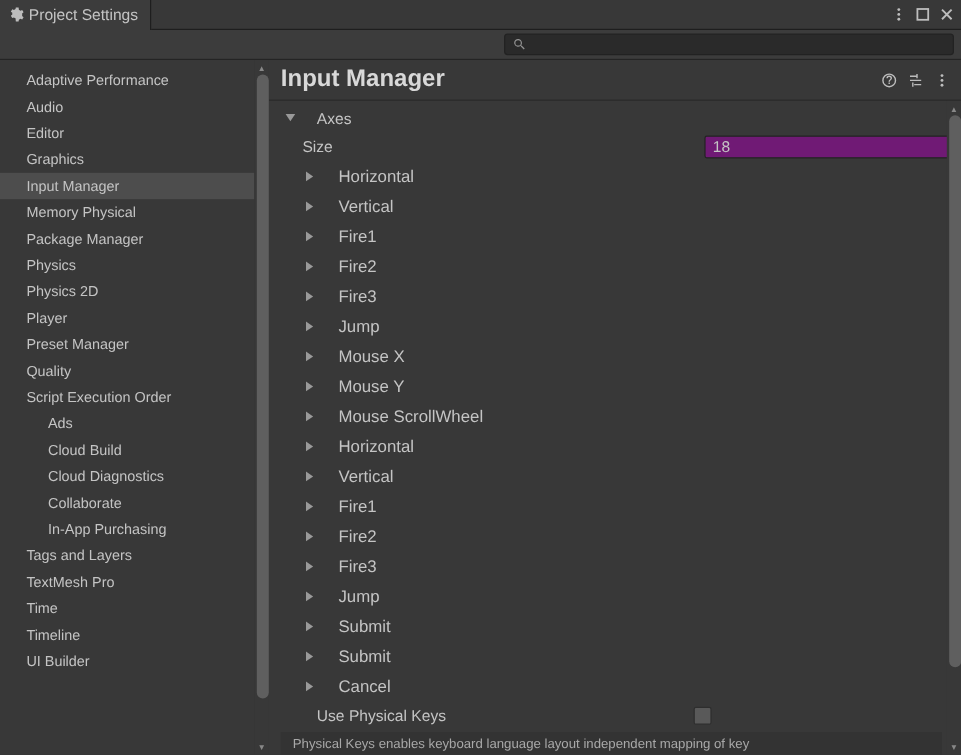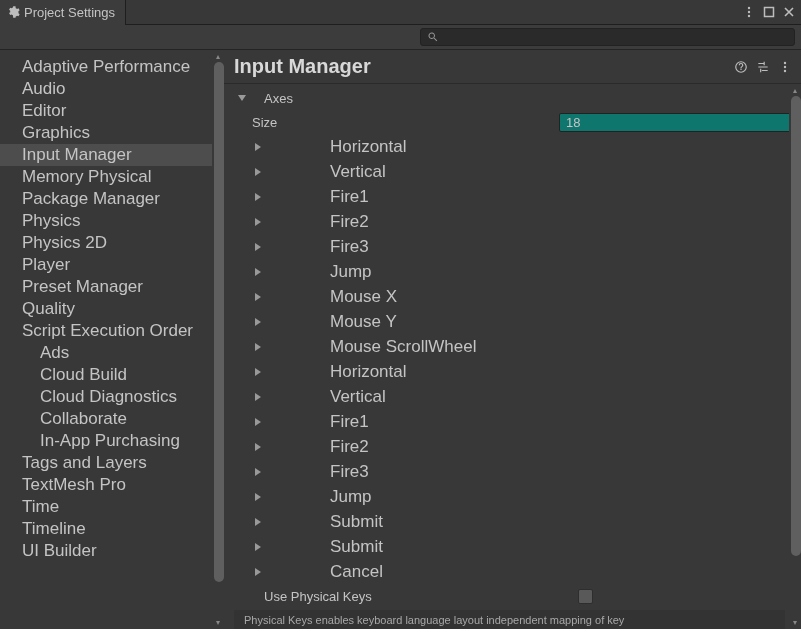--- a/index.html
+++ b/index.html
@@ -79,21 +79,21 @@
     position: absolute;
     left: 0; right: 0;
     text-align: center;
     font-size: 8px;
     color: #888;
   }
   .cat-list { list-style: none; }
   .cat-item {
     padding: 2px 4px 2px 22px;
     line-height: 18px;
-    font-size: 17px;
+    font-size: 12px;
     white-space: nowrap;
     cursor: default;
   }
   .cat-item.selected { background: #4d4d4d; }
   .cat-item.child { padding-left: 40px; }
   .cat-item.parent { padding-left: 22px; position: relative; }
   .cat-item.parent::before {
     content: '▾';
     position: absolute;
     left: 8px;
@@ -162,30 +162,30 @@
     border-right: 4px solid transparent;
     border-top: 6px solid #999;
     border-bottom: none;
   }
   .label-col {
     flex: 0 0 300px;
     font-size: 13px;
   }
   .axis-row { padding-left: 22px; height: 25px; }
   .axis-row .fold { width: 12px; }
-  .axis-label { font-size: 17px; padding-left: 2px; margin-left: 48px; }
+  .axis-label { font-size: 14px; padding-left: 2px; }
   .num-field {
-    background: #0f766e;
+    background: #701a75;
     border: 1px solid #222;
     border-radius: 2px;
     color: #c4c4c4;
     height: 19px;
     padding: 0 6px;
     font-size: 13px;
-    width: 232px;
+    width: 204px;
     margin-left: auto;
     margin-right: 6px;
   }
   .checkbox {
     width: 15px; height: 15px;
     background: #595959;
     border: 1px solid #2e2e2e;
     border-radius: 2px;
     margin-left: 0px;
   }

